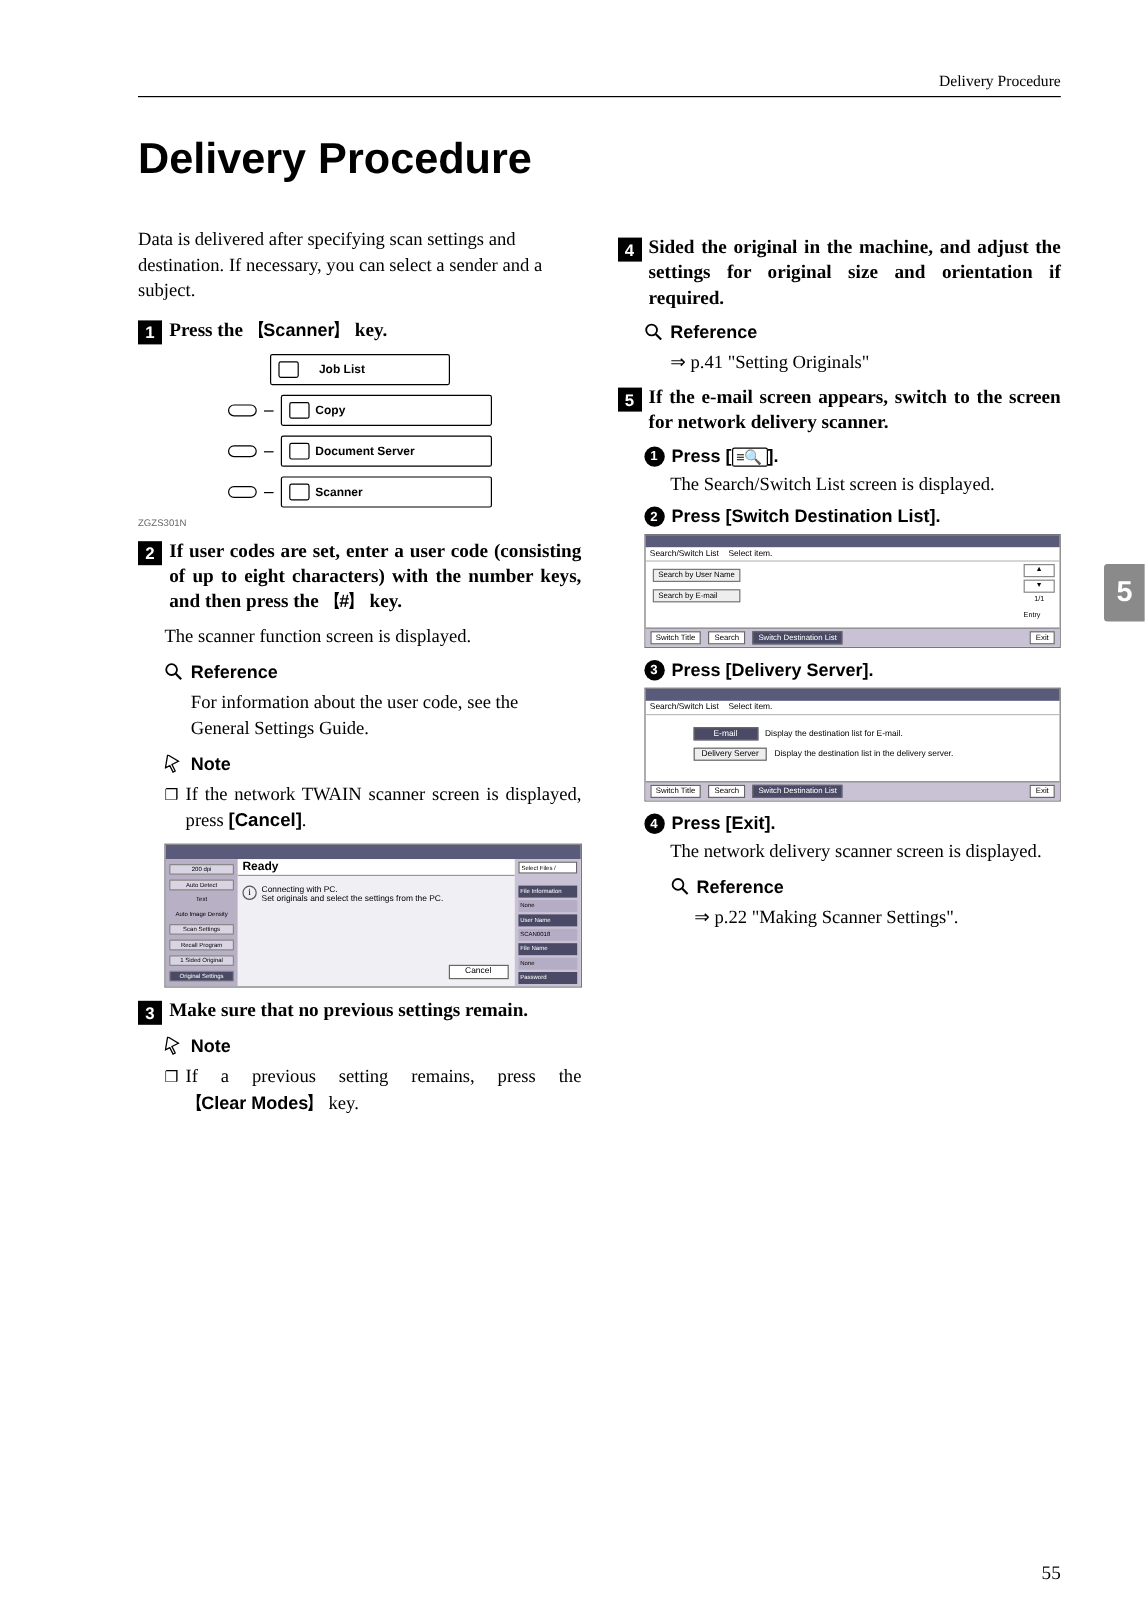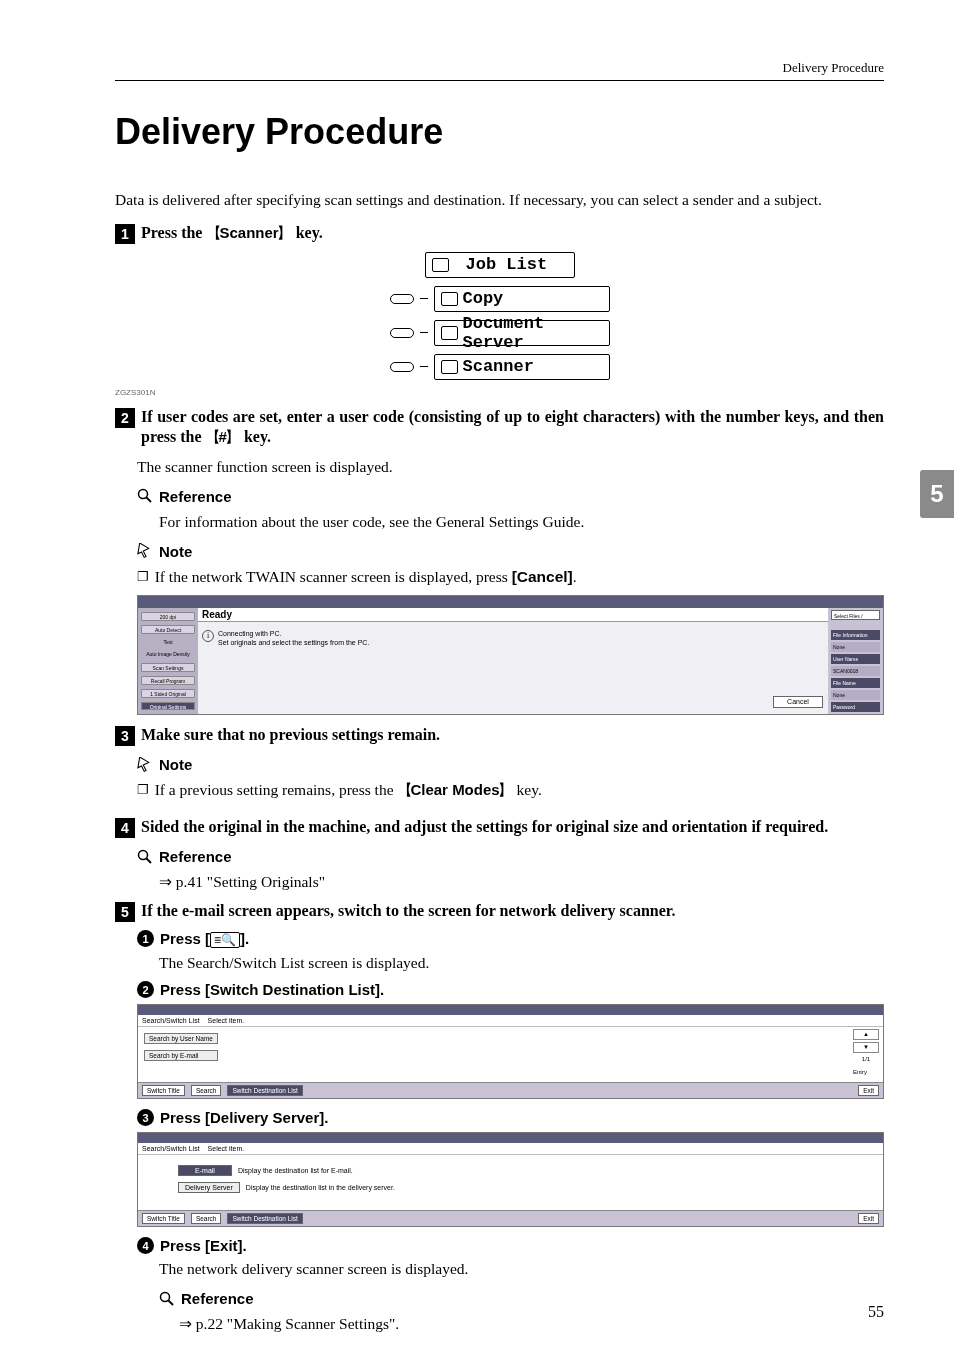--- a/index.html
+++ b/index.html
@@ -23,21 +23,21 @@
     margin-bottom: 30px;
   }
   h1.main-title {
     font-family: Arial, Helvetica, sans-serif;
     font-weight: bold;
     font-size: 36px;
     margin-bottom: 36px;
   }
   .columns {
     display: flex;
-    flex-direction: column;
+    gap: 30px;
   }
   .col { flex: 1; min-width: 0; }
   p.body {
     font-size: 15.5px;
     line-height: 1.4;
     margin-bottom: 12px;
   }
   .step {
     display: flex;
     align-items: flex-start;
@@ -71,21 +71,20 @@
     align-items: center;
     font-family: Arial, sans-serif;
     font-weight: bold;
     font-size: 15px;
     vertical-align: baseline;
   }
   .hw-key::before { content: "【"; font-weight: normal; margin-right: -2px;}
   .hw-key::after { content: "】"; font-weight: normal; margin-left: -2px;}
   .sub-head {
     display: flex;
-    align-items: center;
     gap: 6px;
     margin: 10px 0 6px 22px;
     font-family: Arial, sans-serif;
     font-weight: bold;
     font-size: 15px;
   }
   .sub-head svg { flex-shrink: 0; }
   .indent-body {
     margin-left: 22px;
     font-size: 15.5px;
@@ -127,22 +126,22 @@
   }
   .key-dash { width: 8px; height: 1px; background: #000; }
   .key-btn {
     flex: 1;
     height: 26px;
     border: 1px solid #000;
     border-radius: 2px;
     display: flex;
     align-items: center;
     padding-left: 28px;
-    font-family: Liberation Mono, monospace;
-    font-size: 17px;
+    font-family: Liberation Sans, sans-serif;
+    font-size: 10px;
     font-weight: bold;
     position: relative;
   }
   .key-btn::before {
     content: "";
     position: absolute;
     left: 6px; top: 50%;
     transform: translateY(-50%);
     width: 15px; height: 12px;
     border: 1px solid #000;

